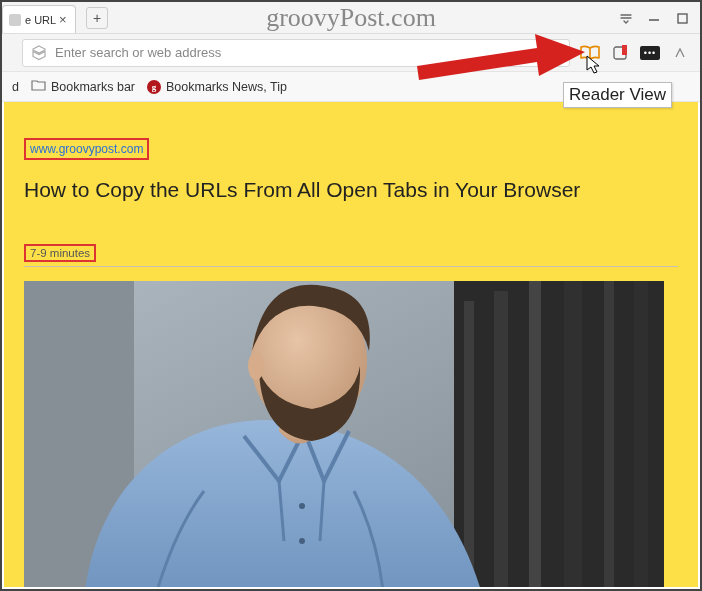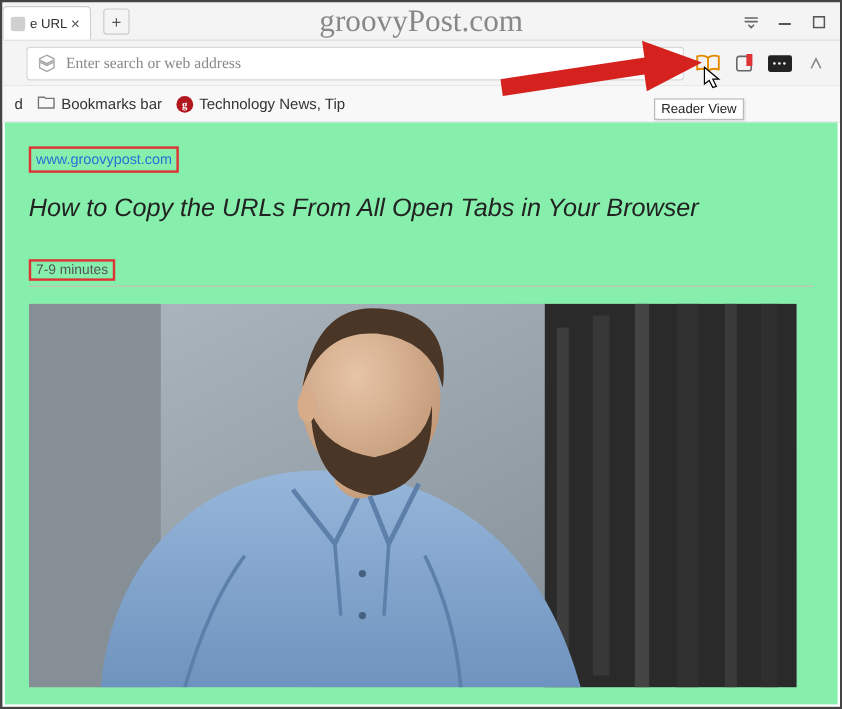--- a/index.html
+++ b/index.html
@@ -33,21 +33,21 @@
     position: absolute; right: 4px; top: 0; height: 32px; display: flex; align-items: center;
   }
   .winbtn {
     width: 28px; height: 24px; display: flex; align-items: center; justify-content: center;
     color: #555; cursor: pointer;
   }
 
   
   .addrbar {
     height: 38px; background: #f4f4f4; display: flex; align-items: center;
-    padding: 0 10px 0 20px; border-bottom: 1px solid #e5e5e5; gap: 10px; font-family: Liberation Serif, serif;
+    padding: 0 10px 0 20px; border-bottom: 1px solid #e5e5e5; gap: 10px;
   }
   .urlbox {
     flex: 1; height: 28px; border: 1px solid #d8d8d8; background: #fff; border-radius: 3px;
     display: flex; align-items: center; padding: 0 8px; color: #888; font-size: 13px;
   }
   .urlbox .cube { width: 16px; height: 16px; margin-right: 8px; color: #aaa; }
   .tool-icons { display: flex; align-items: center; gap: 10px; }
   .tool { width: 20px; height: 20px; display: flex; align-items: center; justify-content: center; cursor: pointer; }
   .reader-icon { color: #e68a00; }
   .dotsbox { width: 20px; height: 14px; background: #222; border-radius: 2px; display:flex; align-items:center; justify-content:center; color:#fff; font-size:9px; letter-spacing:1px; }
@@ -57,49 +57,49 @@
     height: 30px; background: #f8f8f8; display: flex; align-items: center;
     padding: 0 10px; border-bottom: 1px solid #e5e5e5; font-size: 12.5px; color: #333; gap: 12px;
   }
   .bookbar .folder-icon { color: #777; }
   .bookitem { display: flex; align-items: center; gap: 5px; cursor: pointer; white-space: nowrap; }
   .gp-fav { width:14px; height:14px; background:#b1171d; border-radius:50%; color:#fff; font-size:9px; display:flex; align-items:center; justify-content:center; font-weight:bold; font-family:Georgia; }
 
   
   .content {
     position: absolute; top: 100px; left: 2px; right: 2px; bottom: 2px;
-    background: #86efac; padding: 20px 20px 0 20px; overflow: hidden;
+    background: #fde047; padding: 36px 20px 0 20px; overflow: hidden;
   }
   .domain-link {
     display: inline-block; font-size: 12px; color: #2b6fd7;
     border: 2px solid #d33; padding: 2px 4px;
   }
   .article-title {
-    font-size: 21px; font-weight: 500; color: #222; margin: 18px 0 12px 0; font-style: italic;
+    font-size: 21px; font-weight: 500; color: #222; margin: 18px 0 24px 0;
   }
   .time-row {
     display: flex; align-items: center; border-bottom: 1px solid #c8c0b2; padding-bottom: 4px; margin-bottom: 14px;
   }
   .read-time {
     font-size: 11.5px; color: #555; border: 2px solid #d33; padding: 1px 4px; margin-top: 18px;
   }
   .hero {
     width: 640px; height: 320px; position: relative; overflow: hidden;
   }
   .hero svg { width: 100%; height: 100%; display: block; }
 
   
   .arrow-wrap {
     position: absolute; left: 415px; top: 24px; width: 170px; height: 64px; pointer-events: none;
   }
 
   
   .tooltip {
-    position: absolute; left: 543px; top: 80px; background: #fff; border: 1px solid #bbb;
-    font-size: 11px; padding: 2px 5px; color: #222; box-shadow: 1px 1px 2px rgba(0,0,0,.15);
+    position: absolute; left: 561px; top: 80px; background: #fff; border: 1px solid #bbb;
+    font-size: 17px; padding: 2px 5px; color: #222; box-shadow: 1px 1px 2px rgba(0,0,0,.15);
     white-space: nowrap;
   }
   .cursor { position:absolute; left: 584px; top: 53px; pointer-events:none; }
 </style>
 </head>
 <body>
 
 <div class="titlebar">
   <div class="tab">
     <span class="fav"></span>
@@ -164,21 +164,21 @@
   <div class="bookitem">
     <span class="folder-icon">
       <svg width="15" height="12" viewBox="0 0 15 12">
           <path d="M1 2h5l1 1h7v8H1z" fill="none" stroke="#777" stroke-width="1.2"></path>
         </svg>
     </span>
     <span>Bookmarks bar</span>
   </div>
   <div class="bookitem">
     <span class="gp-fav">g</span>
-    <span>Technology News, Tip</span>
+    <span>Bookmarks News, Tip</span>
   </div>
 </div>
 
 <div class="content">
   <span class="domain-link">www.groovypost.com</span>
   <h1 class="article-title">How to Copy the URLs From All Open Tabs in Your Browser</h1>
   <div class="time-row">
     <span class="read-time">7-9 minutes</span>
   </div>
   <div class="hero">

